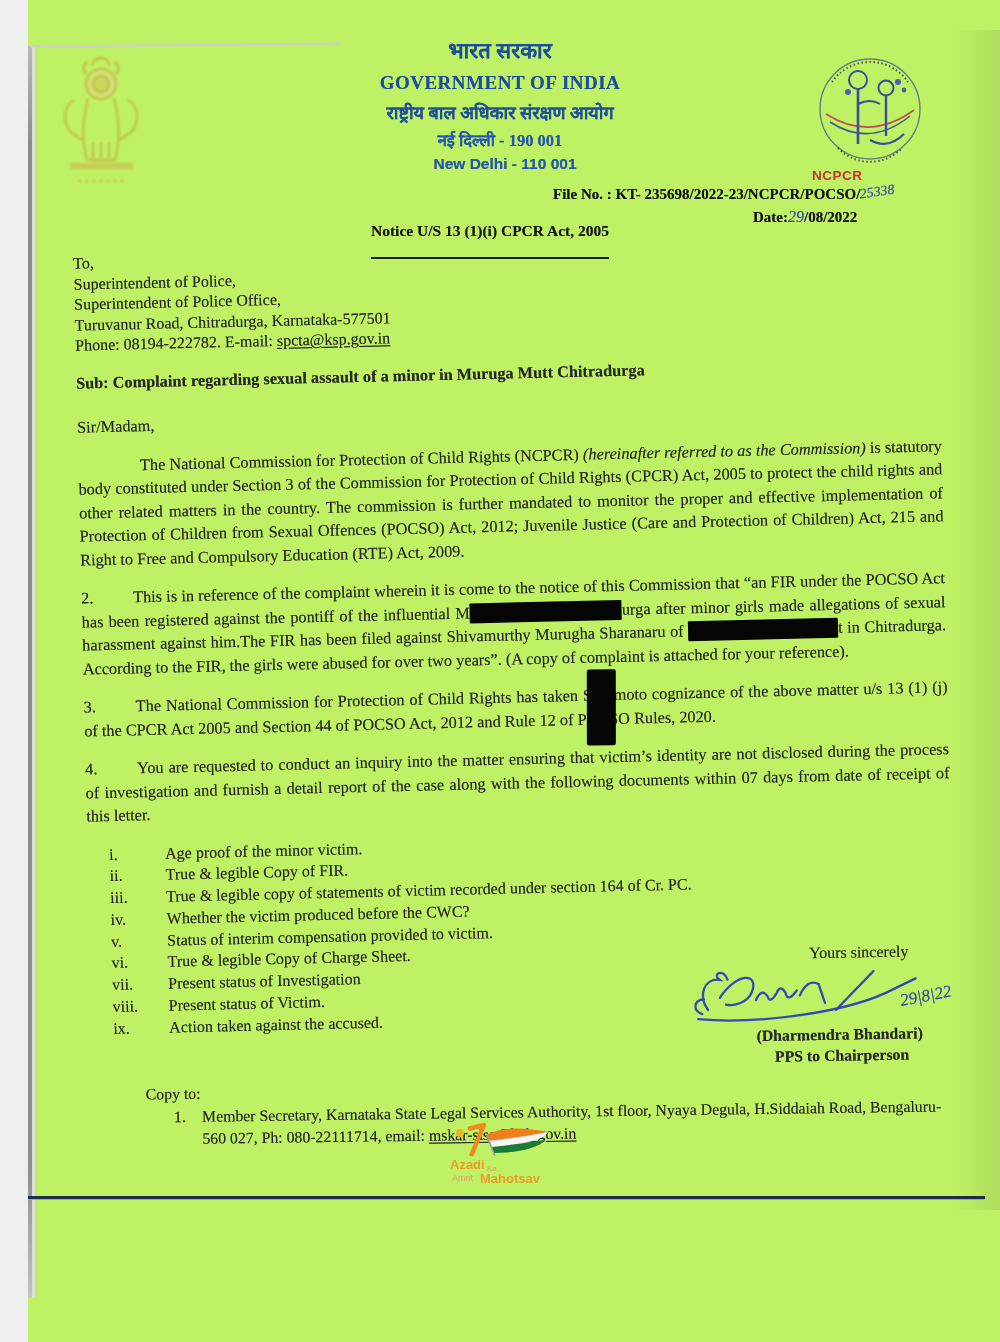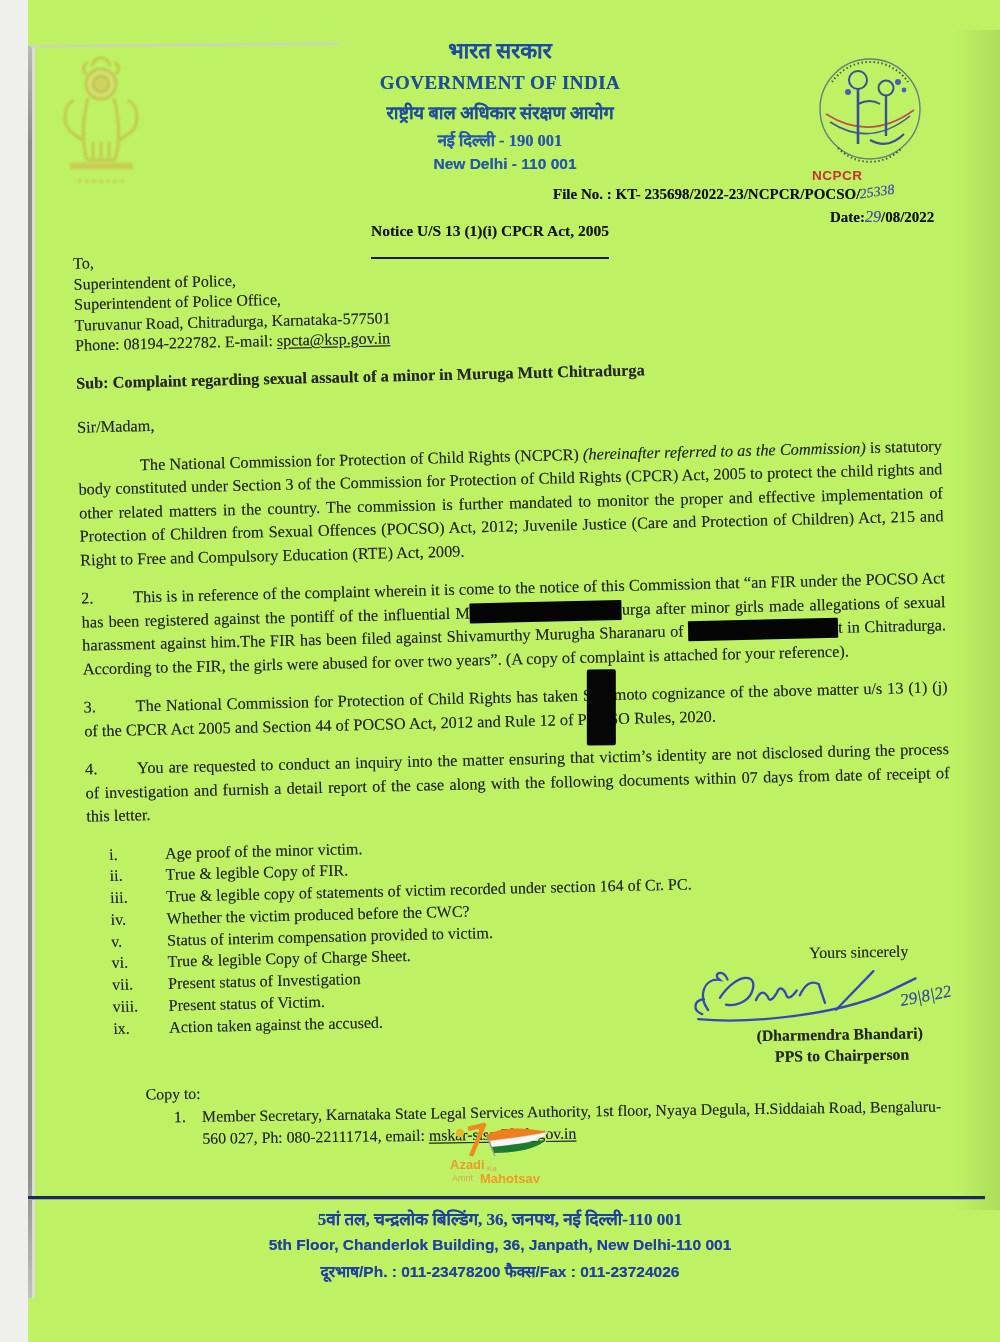--- a/index.html
+++ b/index.html
@@ -27,21 +27,21 @@
   .h-hi3{font-size:16.5px;font-weight:bold;color:#2257ba;margin:0 0 6px 0;}
   .h-en3{font-family:"Liberation Sans",sans-serif;font-size:15.5px;font-weight:bold;color:#2257ba;margin:0;padding-left:10px;}
 
   .emblem{position:absolute;left:52px;top:48px;opacity:0.85;}
   .ncpcr{position:absolute;left:812px;top:52px;width:120px;text-align:left;}
   .ncpcr-label{font-family:"Liberation Sans",sans-serif;font-weight:bold;color:#c43434;font-size:13.5px;margin-top:-4px;letter-spacing:0.5px;}
 
   .fileno{position:absolute;left:553px;top:186px;font-size:15px;font-weight:bold;color:#111;white-space:nowrap;z-index:5;}
   .hand{font-style:italic;color:#3f51c1;font-weight:normal;}
   .fileno .hand{display:inline-block;font-size:14px;transform:rotate(-8deg) translateY(-3px);}
-  .dateline{position:absolute;left:830px;top:208px;font-size:15px;font-weight:bold;color:#111;z-index:5;text-align:center;}
+  .dateline{position:absolute;left:753px;top:208px;font-size:15px;font-weight:bold;color:#111;z-index:5;text-align:center;}
   .dateline .hand{font-size:16px;}
   .notice{position:absolute;left:0;top:222px;width:980px;text-align:center;z-index:4;}
   .notice span{font-size:15.5px;font-weight:bold;color:#151515;border-bottom:2.2px solid #1a1a1a;padding-bottom:18px;}
 
   
   .body-block{position:absolute;left:60px;top:254px;width:880px;transform:rotate(-1.35deg);transform-origin:0 0;}
   .addr{margin-left:13px;font-size:16px;line-height:20.5px;}
   .addr u{text-underline-offset:2px;}
   .subject{margin:17px 0 0 13px;font-size:16.3px;font-weight:bold;}
   .greet{margin:24px 0 0 13px;font-size:16.3px;}
@@ -247,19 +247,14 @@
       <text x="12" y="49" font-family="Liberation Sans, sans-serif" font-size="13" font-weight="bold" fill="#f09a28"><tspan>Azadi</tspan></text>
       <text x="49" y="51" font-family="Liberation Sans, sans-serif" font-size="8" fill="#dfa05c"><tspan>Ka</tspan></text>
       <text x="14" y="61" font-family="Liberation Sans, sans-serif" font-size="9" fill="#dfa05c"><tspan>Amrit</tspan></text>
       <text x="42" y="63" font-family="Liberation Sans, sans-serif" font-size="13" font-weight="bold" fill="#f09a28"><tspan>Mahotsav</tspan></text>
     </svg>
   </div>
 
   <div class="divider"></div>
   <div class="divider2"></div>
 
-  <div class="footer scan-text">
-    <div class="f-hi">5वां तल, चन्द्रलोक बिल्डिंग, 36, जनपथ, नई दिल्ली-110 001</div>
-    <div class="f-en">5th Floor, Chanderlok Building, 36, Janpath, New Delhi-110 001</div>
-    <div class="f-ph">दूरभाष/Ph. : 011-23478200   फैक्स/Fax : 011-23724026</div>
-  </div>
 
 </div>
 
 </body></html>

